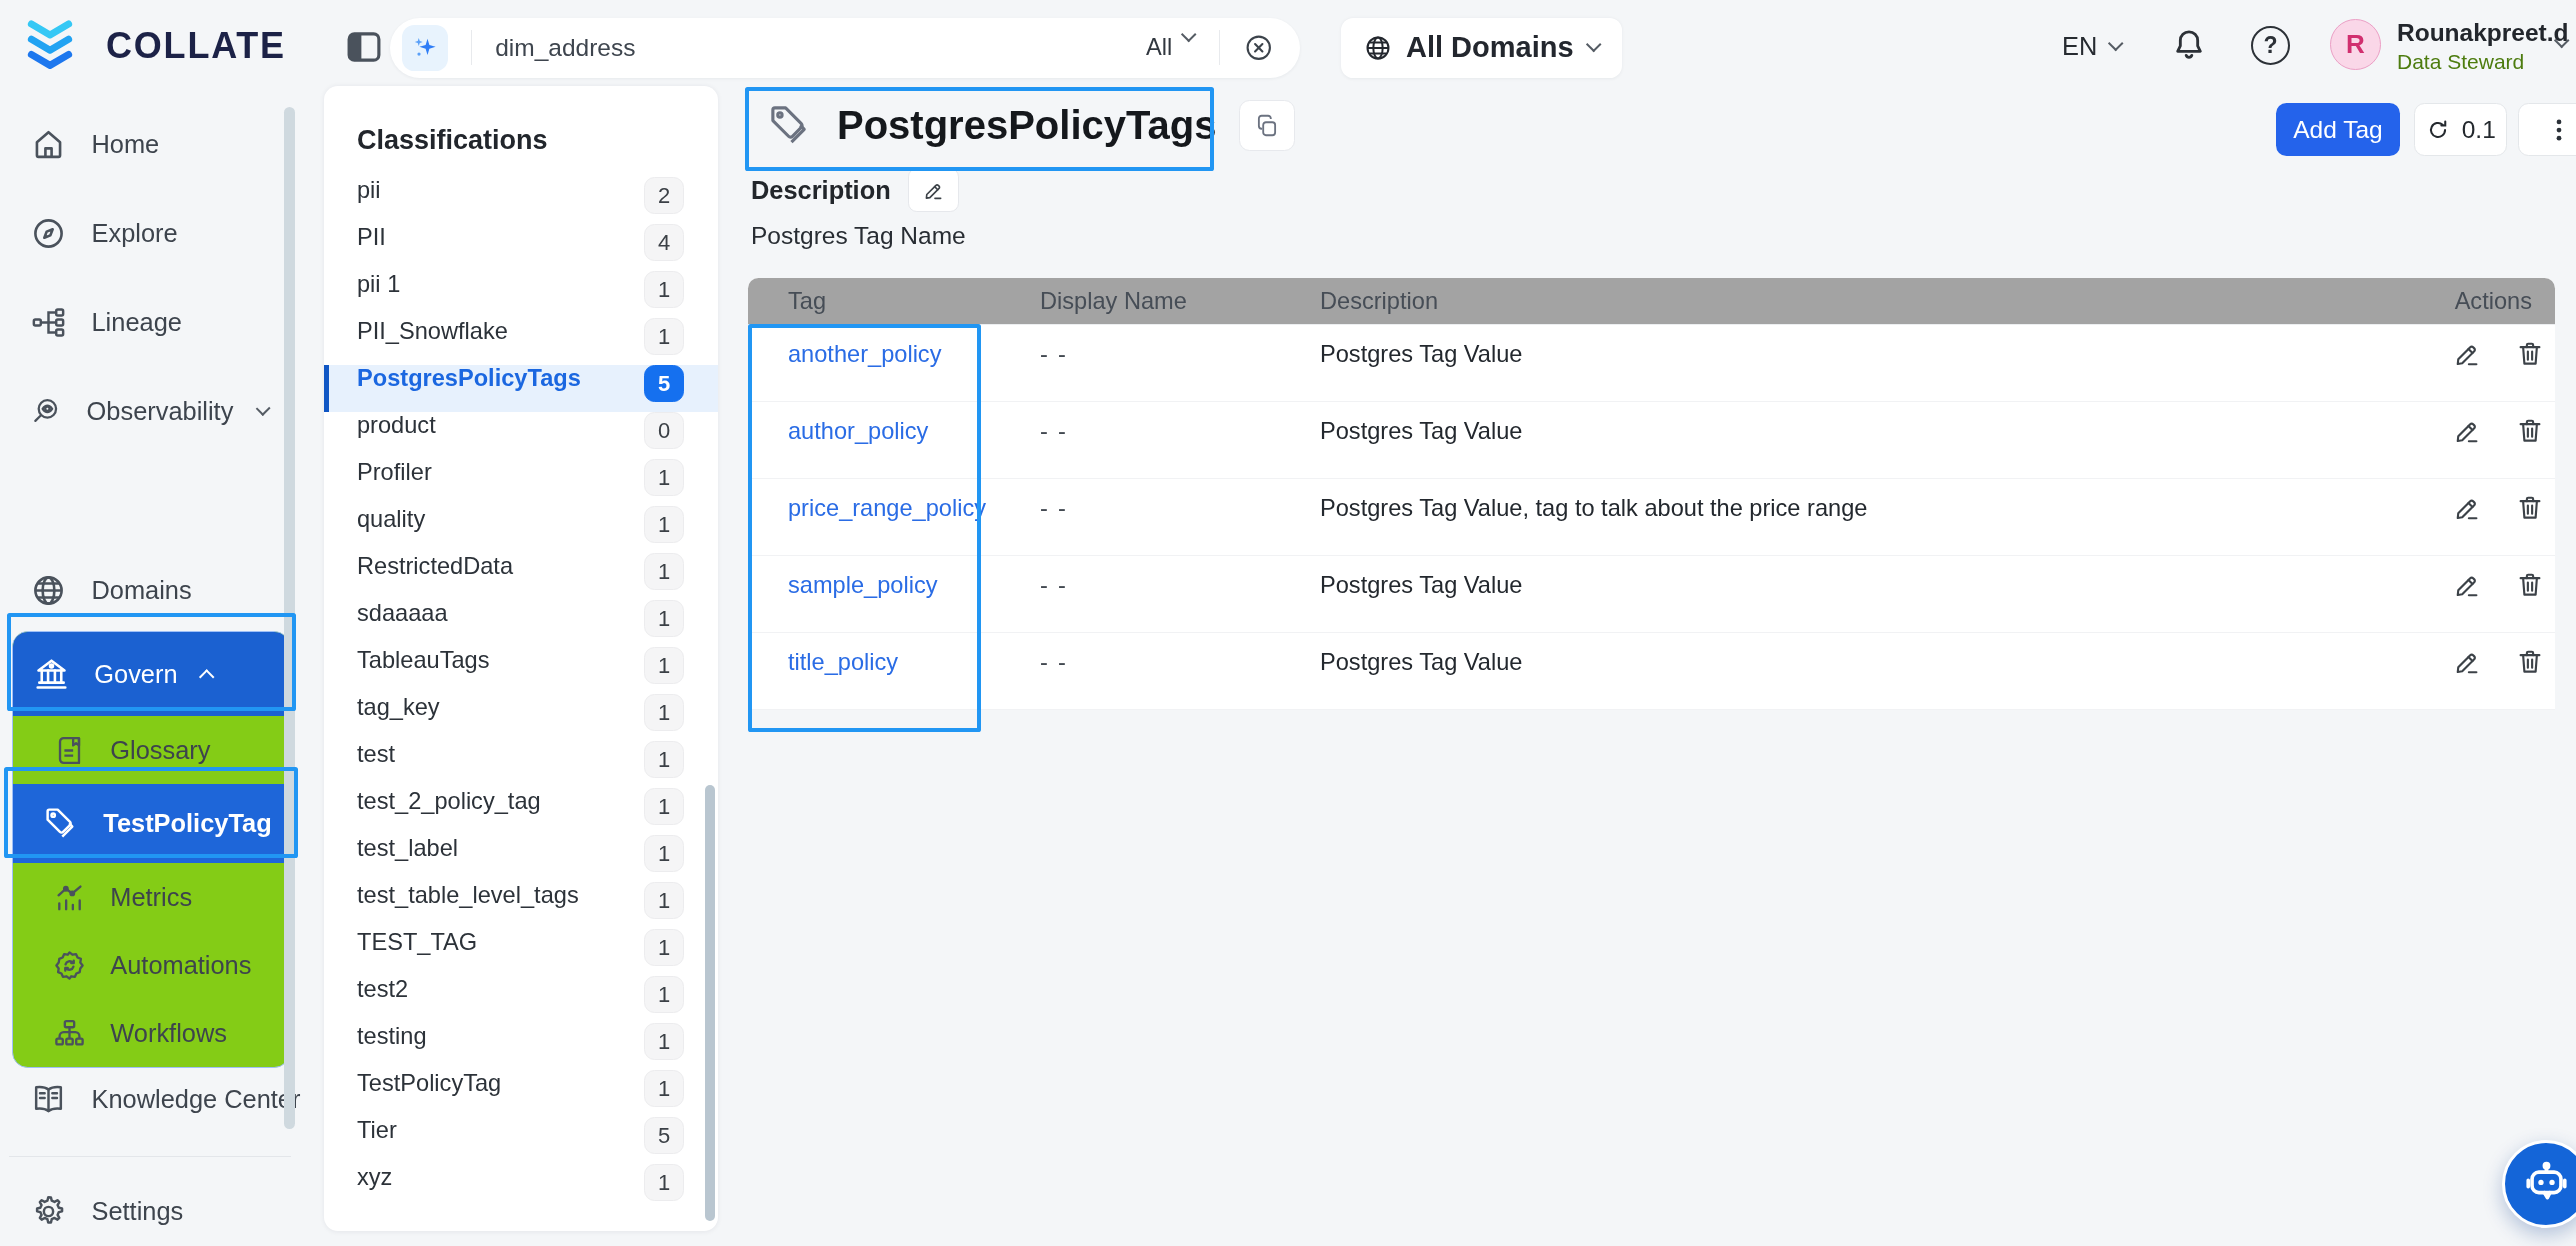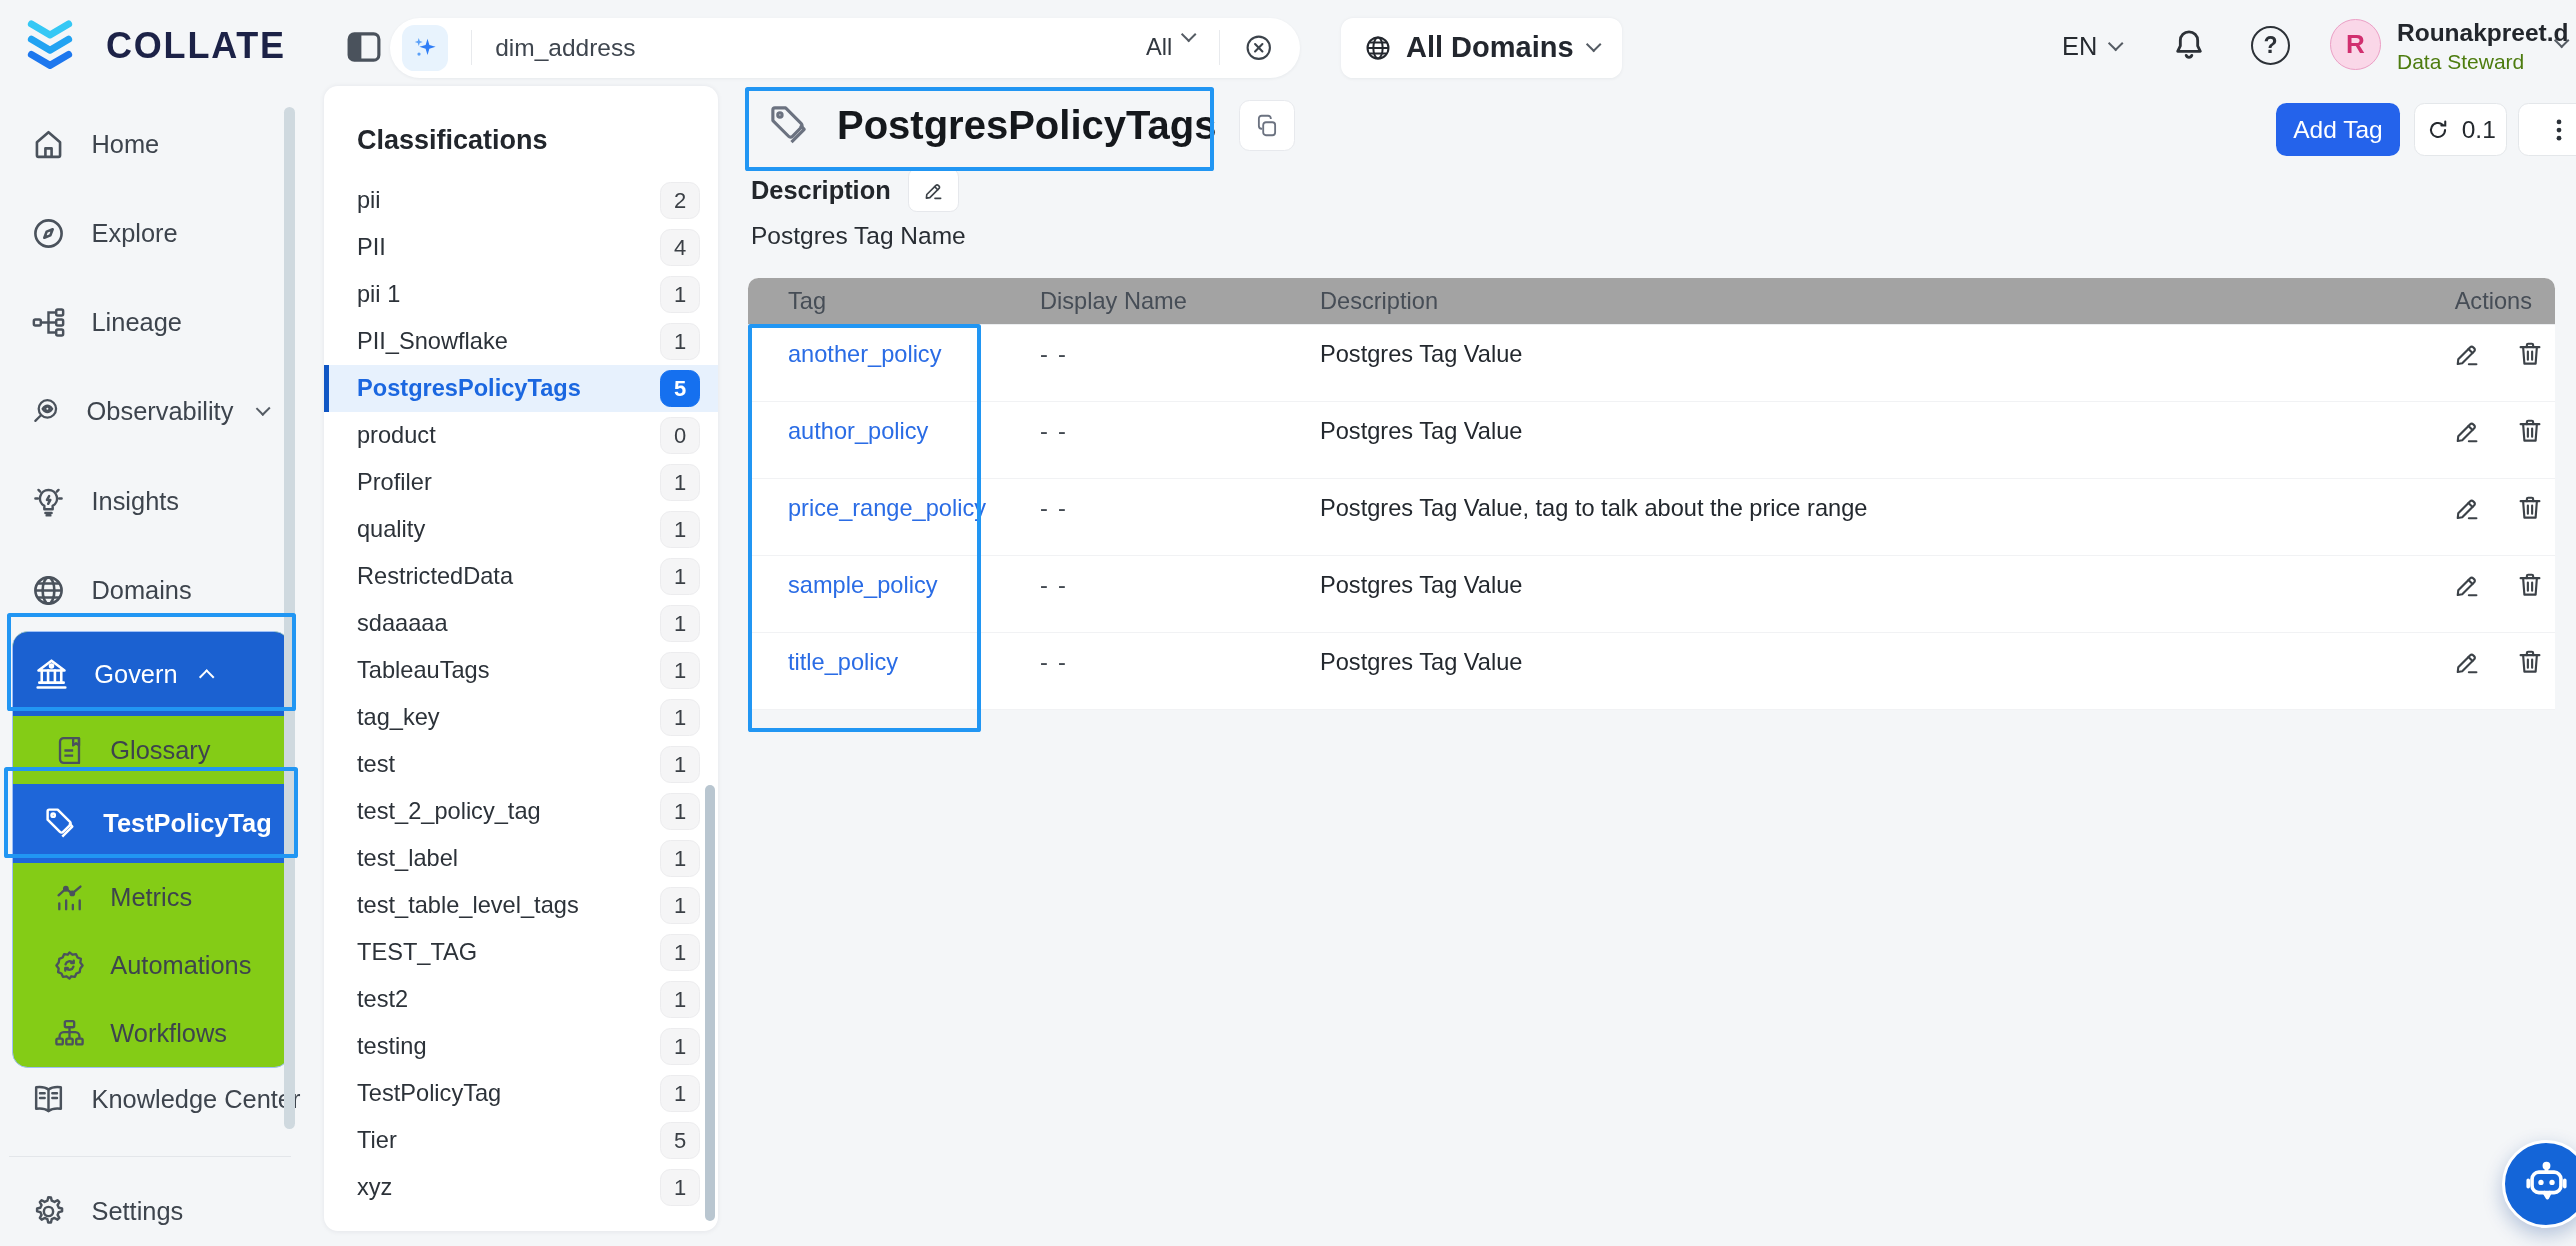--- a/index.html
+++ b/index.html
@@ -52,22 +52,22 @@
   .gov-head{height:84px;background:#1b61d1;color:#fff;border-radius:14px 14px 0 0}
   .gov-sel{height:79px;background:#1e66d9;color:#fff;font-weight:600}
   .gov-plain{height:68px}
   .sb-divider{position:absolute;left:8.8px;top:1061px;width:282px;height:0.9px;background:#e3e6ea}
 
   
   .cls-card{position:absolute;left:324px;top:86px;width:394px;height:1145px;background:#fff;
             border-radius:14px;box-shadow:0 0.9px 5.3px rgba(25,35,55,.07)}
   .cls-title{padding:39px 0 19px 33px;font-size:27px;font-weight:700;color:#22262c}
   .cls-list{margin-top:1.8px}
-  .cls-item{height:47px;display:flex;align-items:center;justify-content:space-between;
-            padding:0 18px 0 33px;font-size:23.6px;color:#2c3239;cursor:pointer}
+  .cls-item{height:47px;display:flex;justify-content:space-between;
+            padding:0 34px 0 33px;font-size:23.6px;color:#2c3239;cursor:pointer}
   .cls-badge{min-width:40px;height:37px;line-height:35px;text-align:center;border-radius:10.5px;
              background:#f5f5f6;border:0.9px solid #ececee;font-size:22px;color:#3b4046;padding:0 7px}
   .cls-item.sel{background:#e7f1fd;border-left:5.3px solid #0f56c4;padding-left:28px}
   .cls-item.sel .cls-name{color:#1b67e0;font-weight:700}
   .cls-item.sel .cls-badge{background:#1570ef;border-color:#1570ef;color:#fff;font-weight:700}
   .card-scroll{position:absolute;right:2.6px;top:699px;width:10.5px;height:436px;border-radius:5.3px;background:#b9c6d0}
 
   
   .title-wrap{position:absolute;left:767px;top:100px;display:flex;align-items:center;gap:23px}
   .page-title{font-size:40px;font-weight:700;color:#15181c}
@@ -239,29 +239,20 @@
     <div class="nav-item" style="top:285px">
       <svg width="37" height="37" viewBox="0 0 24 24" fill="none" stroke="#4a525c" stroke-width="1.7" stroke-linecap="round">
           <circle cx="13" cy="10" r="6.5"></circle>
           <path d="M8.2 14.8 4 19"></path>
           <circle cx="13" cy="10" r="1.6"></circle>
           <path d="M9.5 10c1-1.6 2.2-2.4 3.5-2.4S15.5 8.4 16.5 10c-1 1.6-2.2 2.4-3.5 2.4S10.5 11.6 9.5 10z"></path>
         </svg>
       <span class="lbl">Observability</span>
       <span class="chev" style="margin-right:35px"></span>
     </div>
-    <div class="nav-item" style="top:375px">
-      <svg width="37" height="37" viewBox="0 0 24 24" fill="none" stroke="#4a525c" stroke-width="1.6" stroke-linecap="round" stroke-linejoin="round">
-          <path d="M12 4.5a5.5 5.5 0 0 1 2.7 10.3v2.2h-5.4v-2.2A5.5 5.5 0 0 1 12 4.5z"></path>
-          <path d="M10 19.5h4M10.8 21h2.4"></path>
-          <path d="M12.4 8.5 11 11h2.2l-1.4 2.5"></path>
-          <path d="M3.5 10h1.6M18.9 10h1.6M5.5 4.5 6.6 5.6M18.5 4.5 17.4 5.6"></path>
-        </svg>
-      <span class="lbl">Insights</span>
-    </div>
     <div class="nav-item" style="top:464px">
       <svg width="37" height="37" viewBox="0 0 24 24" fill="none" stroke="#4a525c" stroke-width="1.7">
           <circle cx="12" cy="12" r="8.5"></circle>
           <ellipse cx="12" cy="12" rx="3.8" ry="8.5"></ellipse>
           <path d="M3.8 12h16.4M4.8 7.5h14.4M4.8 16.5h14.4"></path>
         </svg>
       <span class="lbl">Domains</span>
     </div>
 
     <div class="govern-group">

